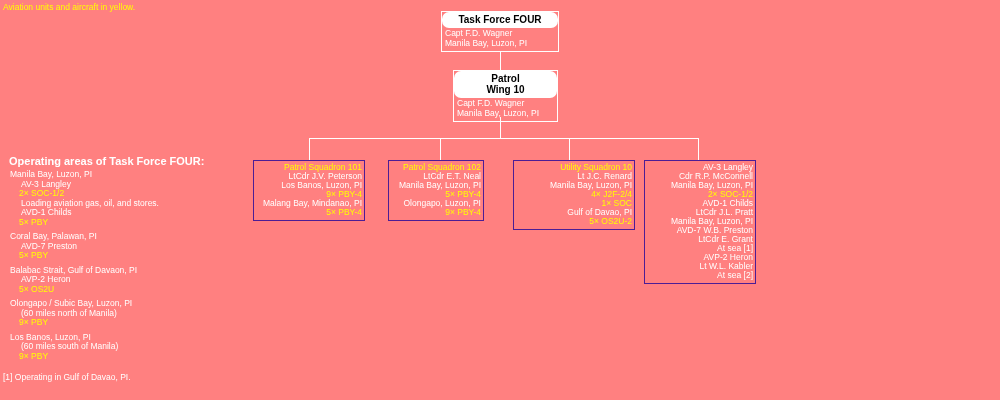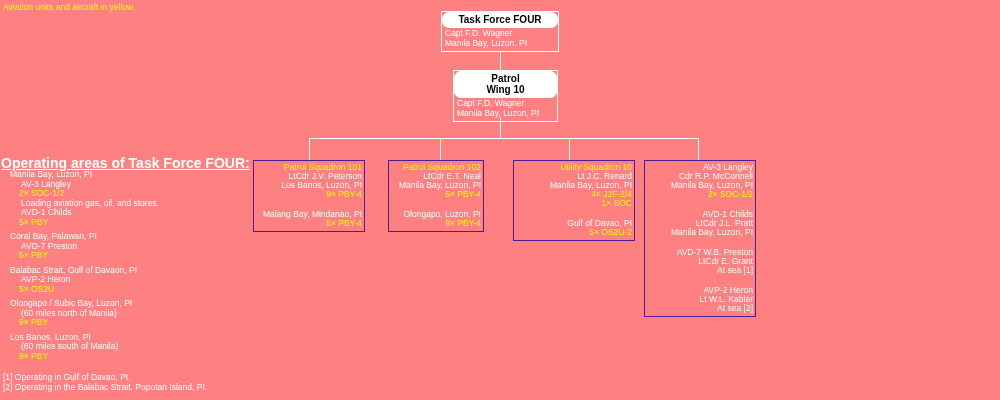--- a/index.html
+++ b/index.html
@@ -17,24 +17,24 @@
   .orgbox .hdr{background:#ffffff;color:#000000;font-weight:bold;font-size:10px;
     line-height:11px;text-align:center;padding:2px 1px 3px;border-radius:7px;}
   .orgbox .sub{padding:1px 3px 3px;line-height:9.5px;}
   
   .childbox{position:absolute;border:1px solid #4c1d95;box-sizing:border-box;
     padding:2px 2px 3px;line-height:9px;text-align:right;}
   .childbox .t{color:#ffff00;padding-left:2px;}
   .childbox .p{padding-left:9px;}
   .childbox .l{padding-left:6px;}
   .childbox .a{color:#ffff00;padding-left:12px;}
-  .childbox .gap{margin-top:11px;}
+  .childbox .gap{margin-top:0;}
   .childbox .sname{padding-left:3px;}
   
-  .panel-heading{position:absolute;left:1px;top:155px;font-weight:bold;font-size:14px;text-decoration:underline;}
+  .panel-heading{position:absolute;left:9px;top:155px;font-weight:bold;font-size:11px;}
   .areas{position:absolute;left:10px;top:170px;line-height:9.5px;}
   .area{margin-bottom:5px;}
   .area .loc{padding-left:0;}
   .area .ship,.area .note{padding-left:11px;}
   .area .ac{padding-left:9px;color:#ffff00;}
   
   .footnotes{position:absolute;left:3px;top:373px;line-height:9.5px;}
 </style>
 </head>
 <body>
@@ -141,16 +141,15 @@
     </div>
     <div class="area">
       <div class="loc">Los Banos, Luzon, PI</div>
       <div class="note">(60 miles south of Manila)</div>
       <div class="ac">9× PBY</div>
     </div>
   </div>
 
   <div class="footnotes">
     <div>[1] Operating in Gulf of Davao, PI.</div>
-    <div>[2] Operating in the Balabac Strait, Popotan Island, PI.</div>
   </div>
 
 </div>
 
 </body></html>

